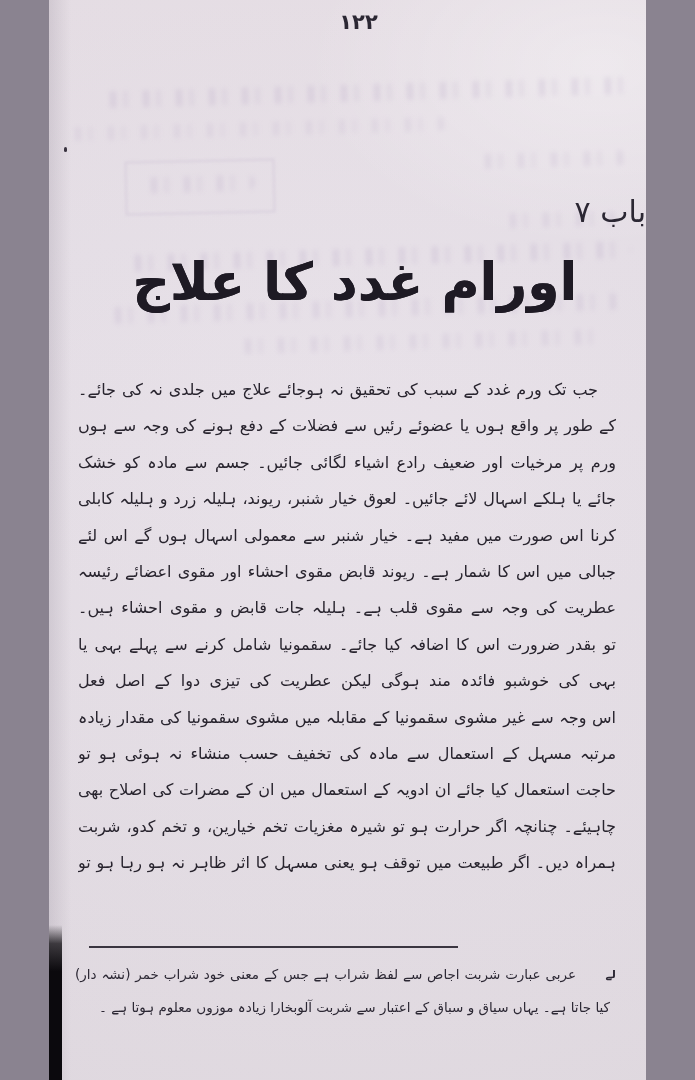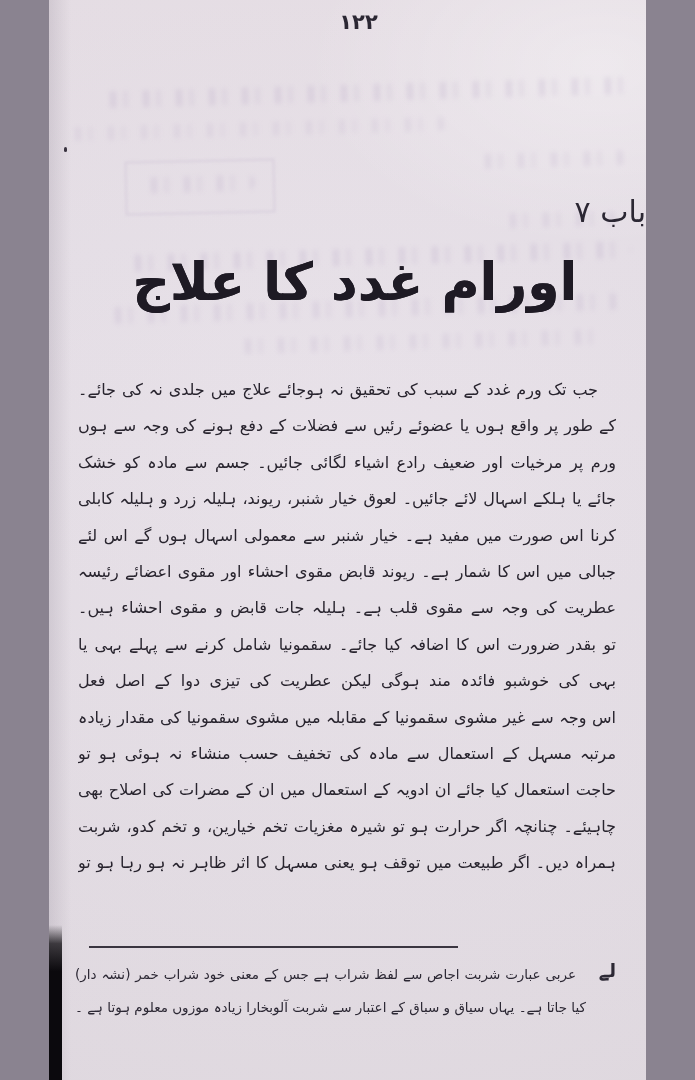--- a/index.html
+++ b/index.html
@@ -73,33 +73,33 @@
   .footnote-sep{
     position:absolute;top:946px;right:188px;left:40px;
     height:2px;background:#3a3540;border:0;margin:0;
     pointer-events:none;
   }
   .footnote{
     position:absolute;top:958px;right:28px;left:26px;
     font-size:13.5px;color:#2c2834;
   }
   .fn-marker{
-    position:absolute;right:2px;top:2px;
-    font-size:18px;font-weight:bold;
+    position:absolute;right:2px;top:10px;
+    font-size:11px;font-weight:bold;
   }
   .fline{
     direction:rtl;
     line-height:33px;height:33px;overflow:hidden;
   }
   .fline.f1{
     padding-right:42px;
     text-align:justify;text-align-last:justify;
   }
   .fline.f2{
-    text-align:left;padding-right:8px;
+    text-align:right;padding-right:8px;
   }
   .binding-strip{
     position:absolute;left:0;top:925px;width:13px;height:155px;
     background:linear-gradient(180deg, rgba(10,8,12,0) 0%, rgba(10,8,12,.75) 12%, #0b090d 30%, #0b090d 100%);
     pointer-events:none;
   }
   .left-edge-shade{
     position:absolute;left:0;top:0;width:22px;height:1080px;
     background:linear-gradient(90deg, rgba(90,80,100,.14), rgba(90,80,100,0));
     pointer-events:none;

